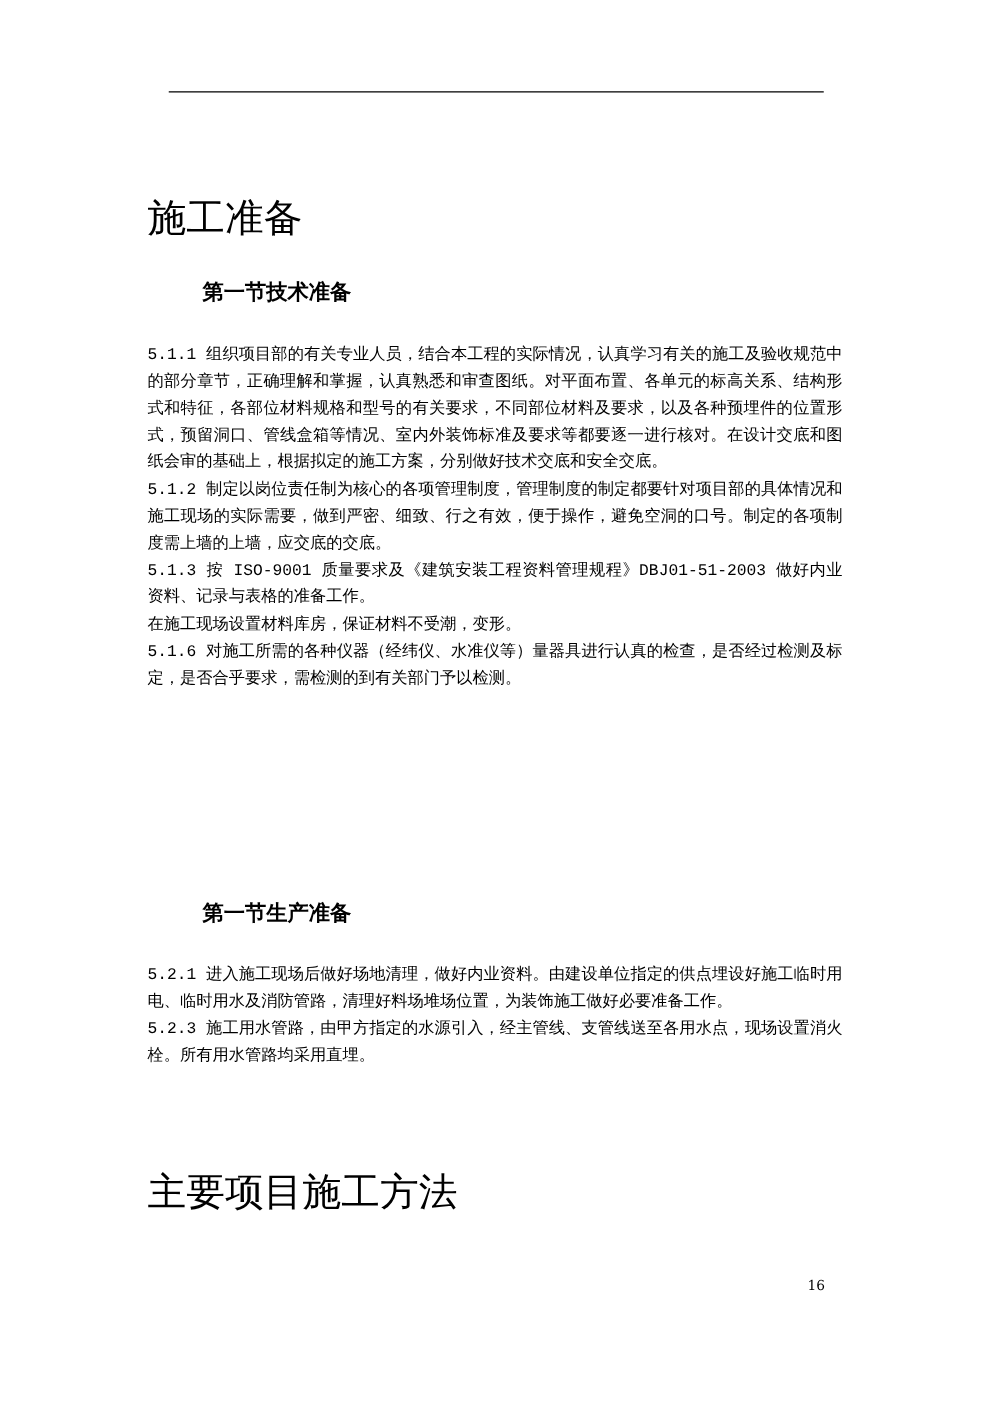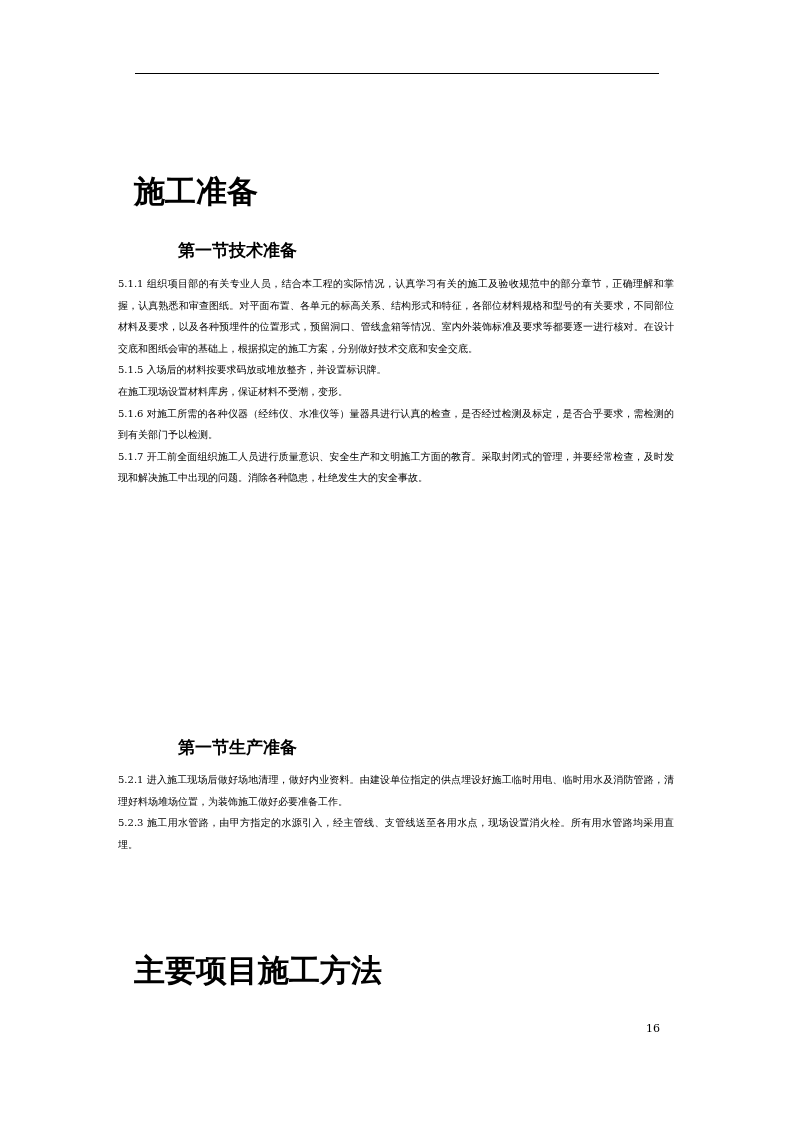--- a/index.html
+++ b/index.html
@@ -20,44 +20,45 @@
       left: 135px;
       top: 73px;
       width: 524px;
       height: 0;
       border-top: 1px solid #000;
     }
     .h1 {
       position: absolute;
       left: 118px;
       font-family: "DejaVu Sans", "Liberation Sans", sans-serif;
-      font-weight: bold;
+      font-weight: normal;
       font-size: 31px;
       line-height: 40px;
       letter-spacing: 0px;
-      margin: 16px;
+      margin: 0;
       white-space: nowrap;
     }
     .h2 {
       position: absolute;
       left: 162px;
       font-family: "DejaVu Sans", "Liberation Sans", sans-serif;
       font-weight: bold;
       font-size: 17px;
       line-height: 24px;
-      margin: 16px;
+      margin: 0;
       white-space: nowrap;
     }
     .body-block {
       position: absolute;
       left: 118px;
       width: 556px;
-      font-size: 10px;
+      font-size: 13px;
       line-height: 21.6px;
       margin: 0;
+      font-family: Liberation Mono, monospace;
     }
     .para {
       margin: 0;
       text-align: justify;
       text-align-last: left;
     }
     .page-number {
       position: absolute;
       left: 646px;
       top: 1022px;
@@ -71,24 +72,24 @@
 <div>
 
   <div class="header-rule"></div>
 
   <h1 class="h1" style="top:155px;">施工准备</h1>
 
   <h2 class="h2" style="top:222px;">第一节技术准备</h2>
 
   <div class="body-block" style="top:273px;">
     <p class="para">5.1.1  组织项目部的有关专业人员，结合本工程的实际情况，认真学习有关的施工及验收规范中的部分章节，正确理解和掌握，认真熟悉和审查图纸。对平面布置、各单元的标高关系、结构形式和特征，各部位材料规格和型号的有关要求，不同部位材料及要求，以及各种预埋件的位置形式，预留洞口、管线盒箱等情况、室内外装饰标准及要求等都要逐一进行核对。在设计交底和图纸会审的基础上，根据拟定的施工方案，分别做好技术交底和安全交底。</p>
-    <p class="para">5.1.5  入场后的材料按要求码放或堆放整齐，并设置标识牌。</p>
+    <p class="para">5.1.2  制定以岗位责任制为核心的各项管理制度，管理制度的制定都要针对项目部的具体情况和施工现场的实际需要，做到严密、细致、行之有效，便于操作，避免空洞的口号。制定的各项制度需上墙的上墙，应交底的交底。</p>
+    <p class="para">5.1.3  按 ISO-9001  质量要求及《建筑安装工程资料管理规程》DBJ01-51-2003  做好内业资料、记录与表格的准备工作。</p>
     <p class="para">在施工现场设置材料库房，保证材料不受潮，变形。</p>
     <p class="para">5.1.6  对施工所需的各种仪器（经纬仪、水准仪等）量器具进行认真的检查，是否经过检测及标定，是否合乎要求，需检测的到有关部门予以检测。</p>
-    <p class="para">5.1.7  开工前全面组织施工人员进行质量意识、安全生产和文明施工方面的教育。采取封闭式的管理，并要经常检查，及时发现和解决施工中出现的问题。消除各种隐患，杜绝发生大的安全事故。</p>
   </div>
 
   <h2 class="h2" style="top:719px;">第一节生产准备</h2>
 
   <div class="body-block" style="top:769px;">
     <p class="para">5.2.1  进入施工现场后做好场地清理，做好内业资料。由建设单位指定的供点埋设好施工临时用电、临时用水及消防管路，清理好料场堆场位置，为装饰施工做好必要准备工作。</p>
     <p class="para">5.2.3  施工用水管路，由甲方指定的水源引入，经主管线、支管线送至各用水点，现场设置消火栓。所有用水管路均采用直埋。</p>
   </div>
 
   <h1 class="h1" style="top:934px;">主要项目施工方法</h1>

